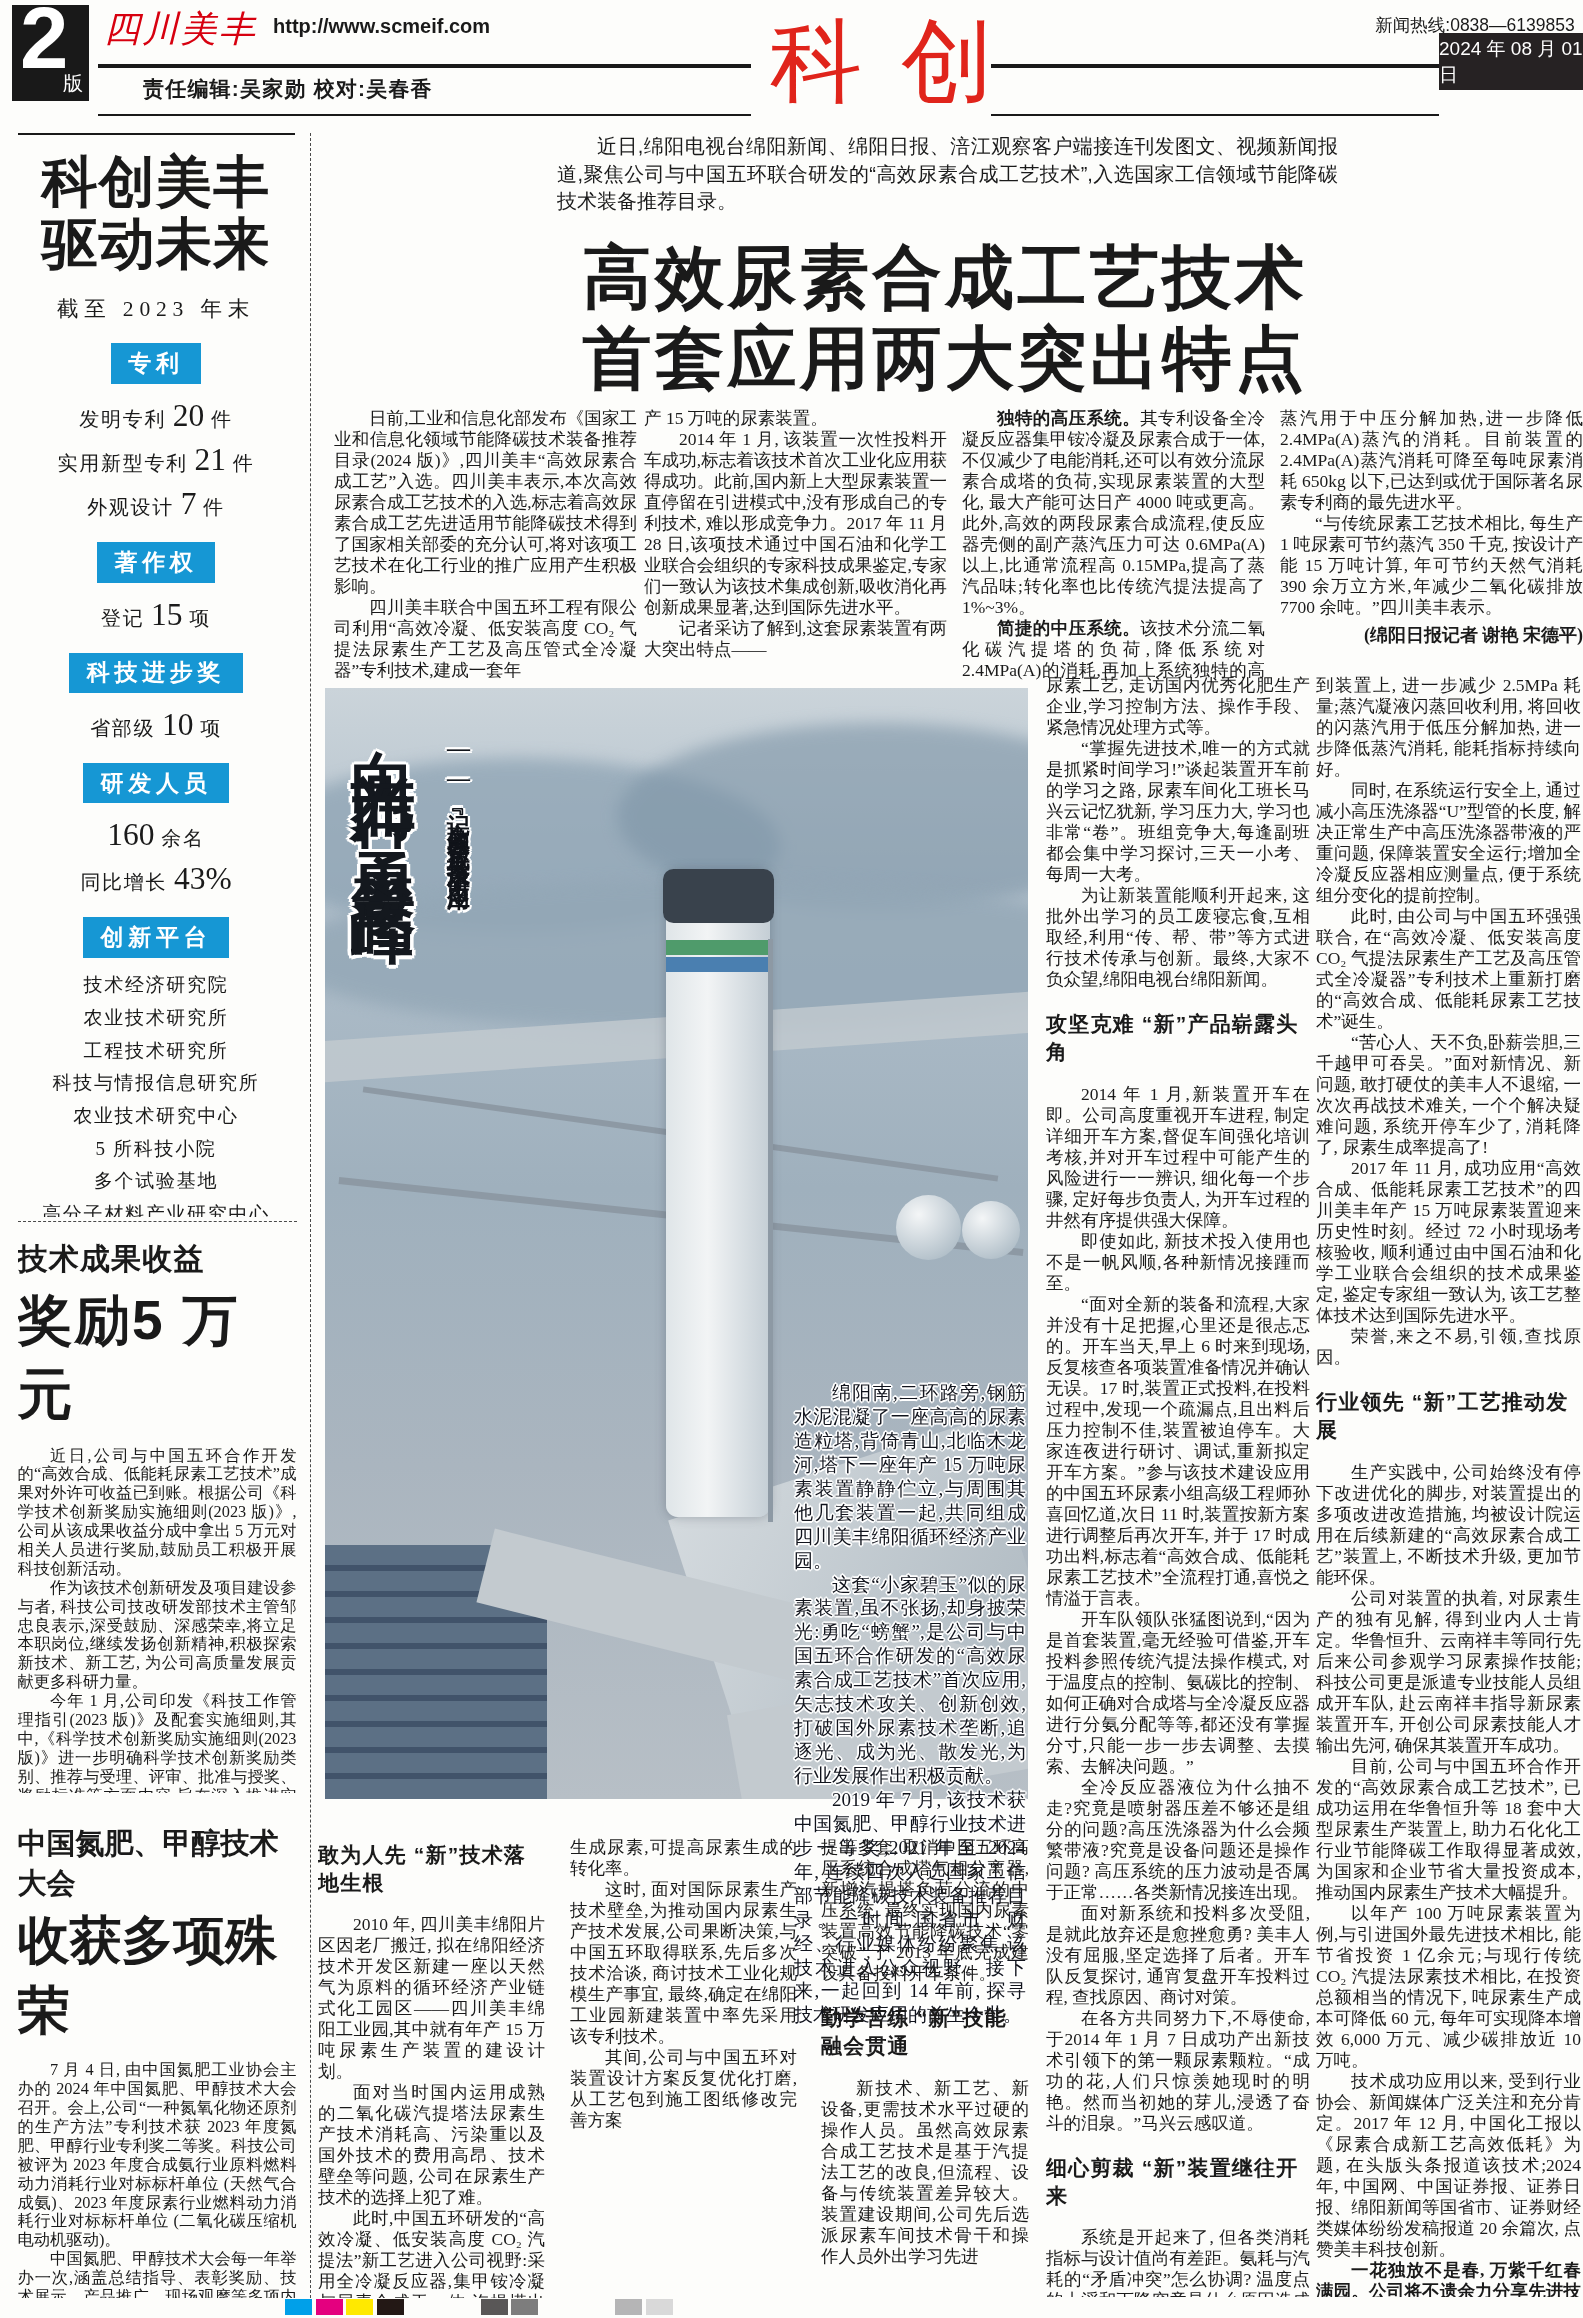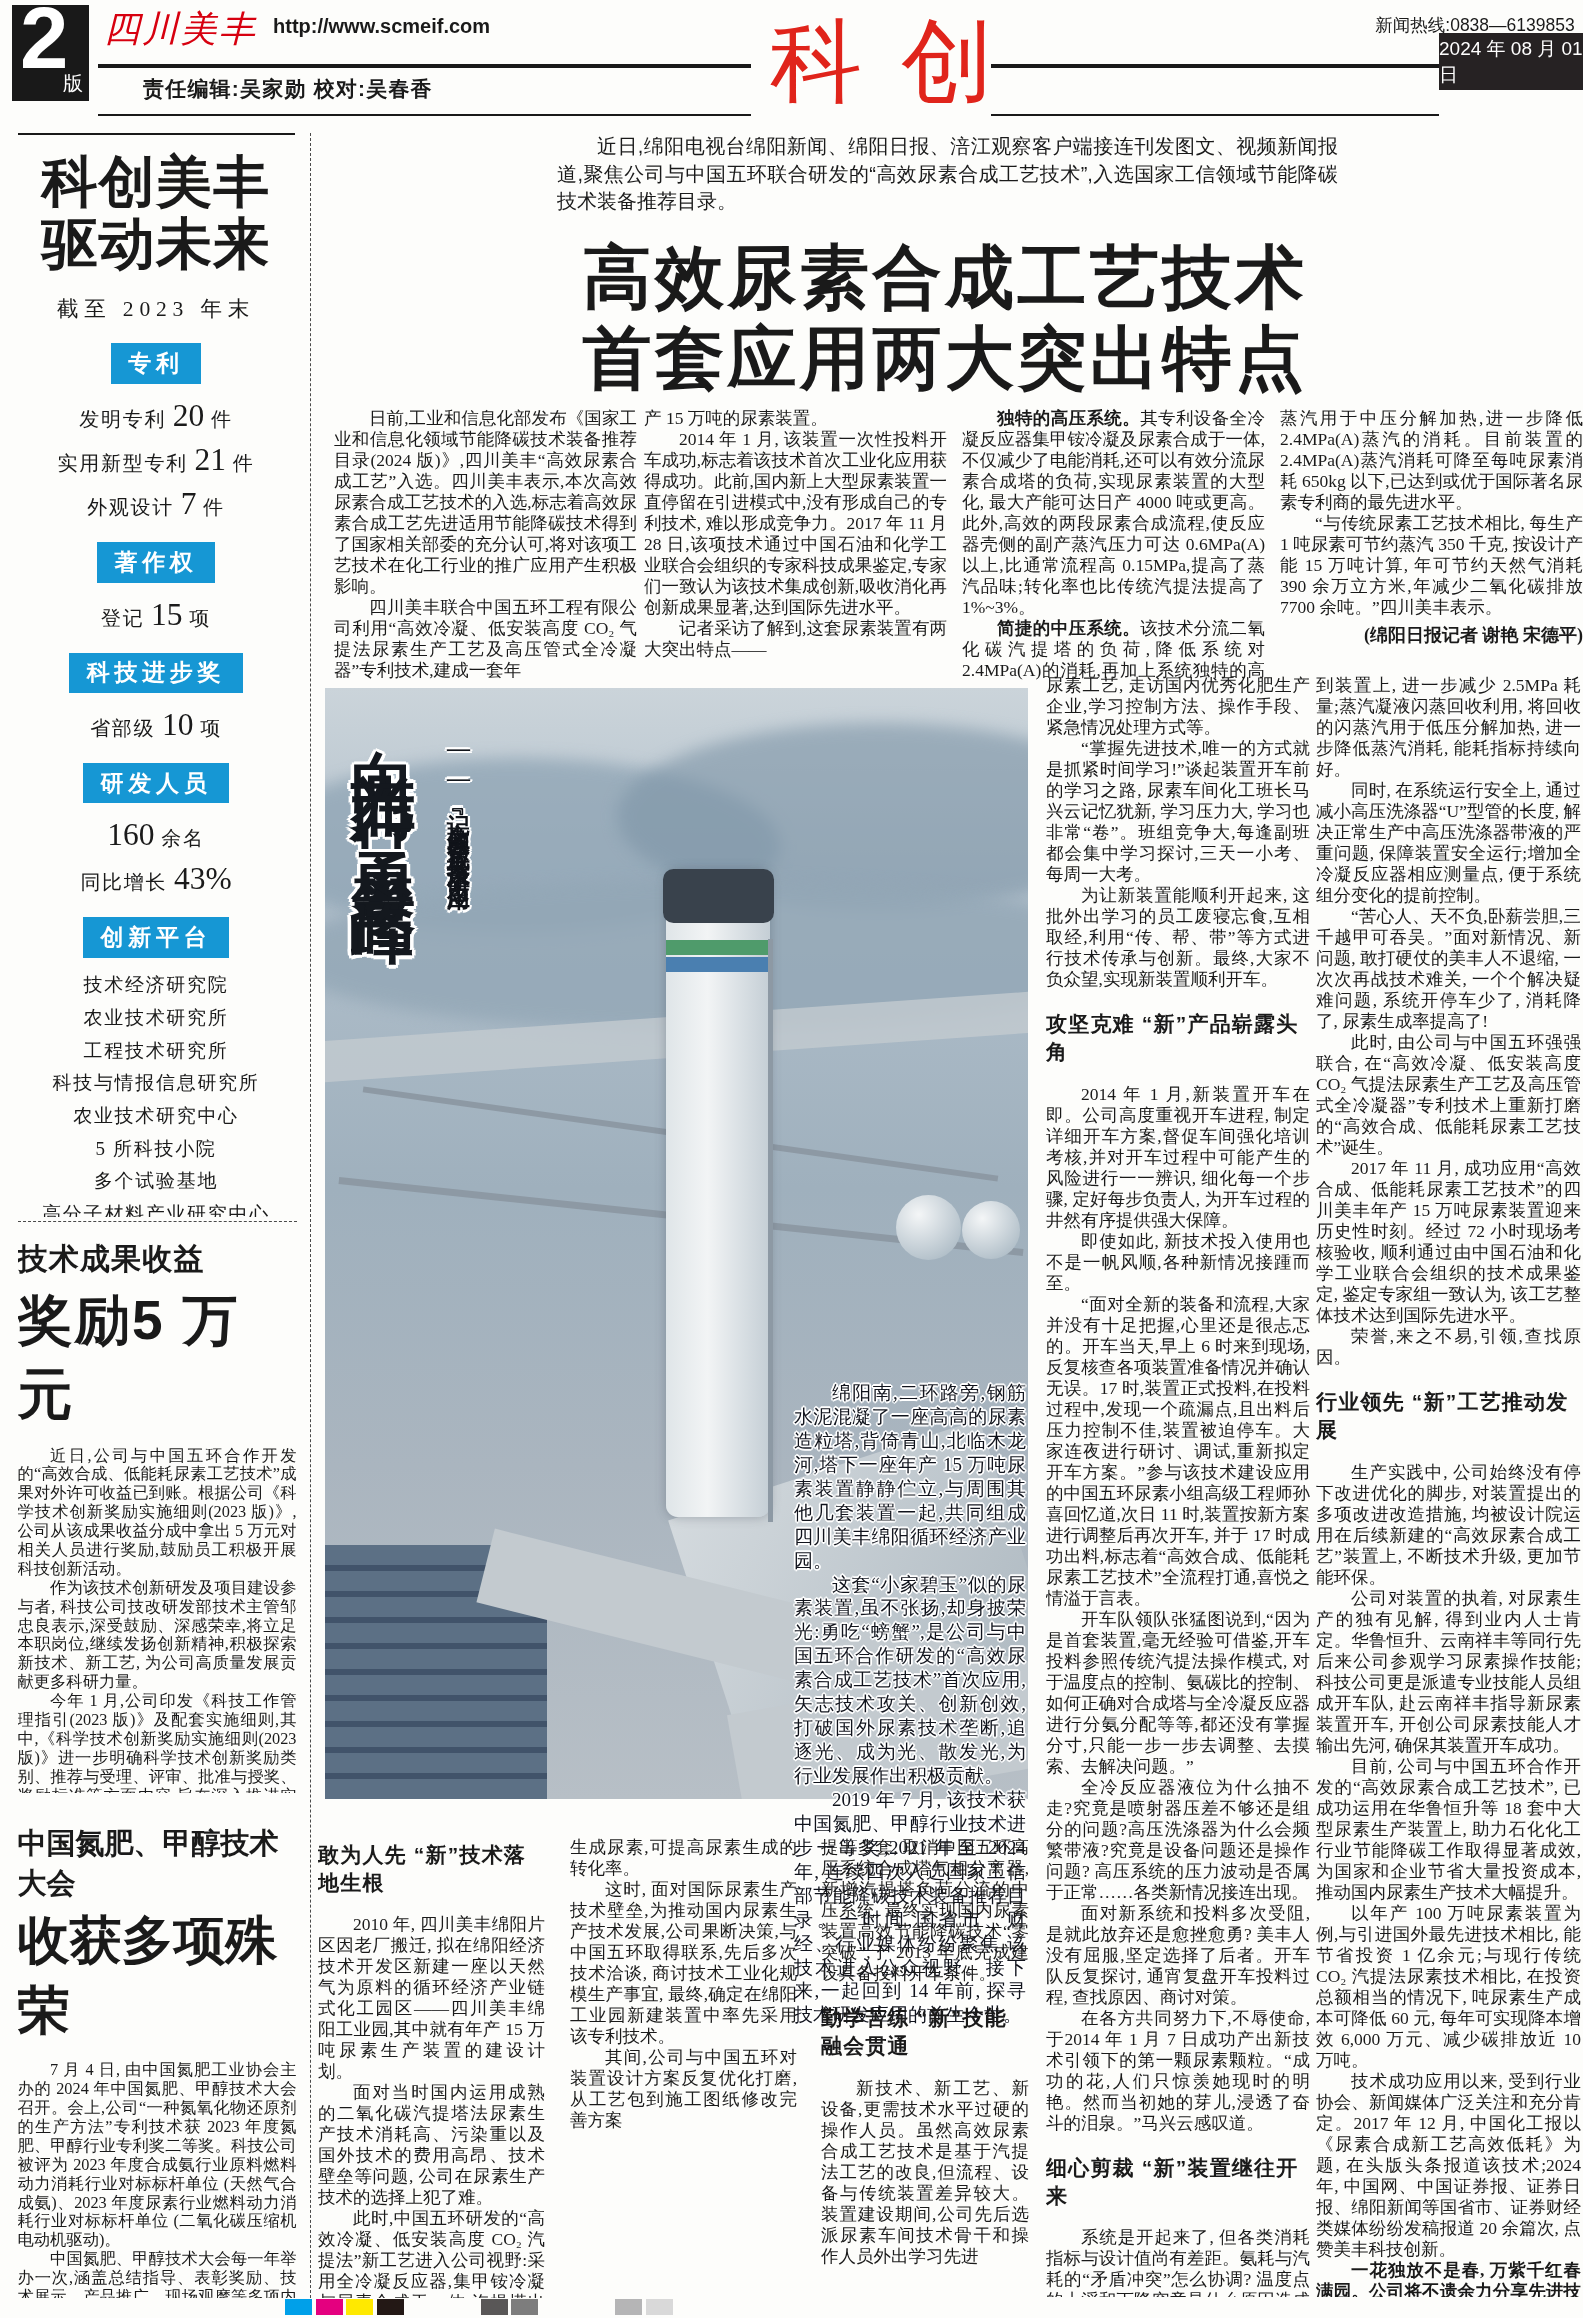--- a/index.html
+++ b/index.html
@@ -227,38 +227,38 @@
   </div>
   <div class="abs fcol" style="left:821px;top:1837px;width:208px;height:461px;">
     <p style="text-indent:0;">提出多套, 取消中国五环高压系统合成塔气相分离器, 新增汽提塔负荷分流的中压系统, 最终实现国内尿素装置高效节能降碳技术“零突破”,于 2013 年底完成建设具备投料开车条件。</p>
     <div class="feat-h">勤学苦练 “新”技能融会贯通</div>
     <p>新技术、新工艺、新设备,更需技术水平过硬的操作人员。虽然高效尿素合成工艺技术是基于汽提法工艺的改良,但流程、设备与传统装置差异较大。装置建设期间,公司先后选派尿素车间技术骨干和操作人员外出学习先进</p>
   </div>
 
   <div class="abs fcol" style="left:1046px;top:675px;width:264px;height:1622px;">
     <p style="text-indent:0;">尿素工艺, 走访国内优秀化肥生产企业,学习控制方法、操作手段、紧急情况处理方式等。</p>
     <p>“掌握先进技术,唯一的方式就是抓紧时间学习!”谈起装置开车前的学习之路, 尿素车间化工班长马兴云记忆犹新, 学习压力大, 学习也非常“卷”。班组竞争大,每逢副班都会集中学习探讨,三天一小考、每周一大考。</p>
-    <p>为让新装置能顺利开起来, 这批外出学习的员工废寝忘食,互相取经,利用“传、帮、带”等方式进行技术传承与创新。最终,大家不负众望,实现新装置顺利开车。</p>
+    <p>为让新装置能顺利开起来, 这批外出学习的员工废寝忘食,互相取经,利用“传、帮、带”等方式进行技术传承与创新。最终,大家不负众望,绵阳电视台绵阳新闻。</p>
     <div class="feat-h">攻坚克难 “新”产品崭露头角</div>
     <p>2014 年 1 月,新装置开车在即。公司高度重视开车进程, 制定详细开车方案,督促车间强化培训考核,并对开车过程中可能产生的风险进行一一辨识, 细化每一个步骤, 定好每步负责人, 为开车过程的井然有序提供强大保障。</p>
     <p>即使如此, 新技术投入使用也不是一帆风顺,各种新情况接踵而至。</p>
     <p>“面对全新的装备和流程,大家并没有十足把握,心里还是很忐忑的。开车当天,早上 6 时来到现场,反复核查各项装置准备情况并确认无误。17 时,装置正式投料,在投料过程中,发现一个疏漏点,且出料后压力控制不佳,装置被迫停车。大家连夜进行研讨、调试,重新拟定开车方案。”参与该技术建设应用的中国五环尿素小组高级工程师孙喜回忆道,次日 11 时,装置按新方案进行调整后再次开车, 并于 17 时成功出料,标志着“高效合成、低能耗尿素工艺技术”全流程打通,喜悦之情溢于言表。</p>
     <p>开车队领队张猛图说到,“因为是首套装置,毫无经验可借鉴,开车投料参照传统汽提法操作模式, 对于温度点的控制、氨碳比的控制、如何正确对合成塔与全冷凝反应器进行分氨分配等等,都还没有掌握分寸,只能一步一步去调整、去摸索、去解决问题。”</p>
     <p>全冷反应器液位为什么抽不走?究竟是喷射器压差不够还是组分的问题?高压洗涤器为什么会频繁带液?究竟是设备问题还是操作问题? 高压系统的压力波动是否属于正常……各类新情况接连出现。</p>
     <p>面对新系统和投料多次受阻,是就此放弃还是愈挫愈勇? 美丰人没有屈服,坚定选择了后者。开车队反复探讨, 通宵复盘开车投料过程, 查找原因、商讨对策。</p>
     <p>在各方共同努力下,不辱使命,于2014 年 1 月 7 日成功产出新技术引领下的第一颗尿素颗粒。“成功的花,人们只惊羡她现时的明艳。然而当初她的芽儿,浸透了奋斗的泪泉。”马兴云感叹道。</p>
     <div class="feat-h">细心剪裁 “新”装置继往开来</div>
     <p>系统是开起来了, 但各类消耗指标与设计值尚有差距。氨耗与汽耗的“矛盾冲突”怎么协调? 温度点的上浮和下降究竟是什么原因造成的? 压力高了限产、压力低了超标怎么办? 开车队与车间技术人员白天盯现场、晚上理数据, 一点一点去摸索、去调整、去优化。</p>
 
   </div>
   <div class="abs fcol" style="left:1316px;top:675px;width:265px;height:1622px;">
     <p style="text-indent:0;">到装置上, 进一步减少 2.5MPa 耗量;蒸汽凝液闪蒸回收利用, 将回收的闪蒸汽用于低压分解加热, 进一步降低蒸汽消耗, 能耗指标持续向好。</p>
     <p>同时, 在系统运行安全上, 通过减小高压洗涤器“U”型管的长度, 解决正常生产中高压洗涤器带液的严重问题, 保障装置安全运行;增加全冷凝反应器相应测量点, 便于系统组分变化的提前控制。</p>
+    <p>此时, 由公司与中国五环强强联合, 在“高效冷凝、低安装高度 CO₂ 气提法尿素生产工艺及高压管式全冷凝器”专利技术上重新打磨的“高效合成、低能耗尿素工艺技术”诞生。</p>
     <p>“苦心人、天不负,卧薪尝胆,三千越甲可吞吴。”面对新情况、新问题, 敢打硬仗的美丰人不退缩, 一次次再战技术难关, 一个个解决疑难问题, 系统开停车少了, 消耗降了, 尿素生成率提高了!</p>
-    <p>此时, 由公司与中国五环强强联合, 在“高效冷凝、低安装高度 CO₂ 气提法尿素生产工艺及高压管式全冷凝器”专利技术上重新打磨的“高效合成、低能耗尿素工艺技术”诞生。</p>
     <p>2017 年 11 月, 成功应用“高效合成、低能耗尿素工艺技术”的四川美丰年产 15 万吨尿素装置迎来历史性时刻。经过 72 小时现场考核验收, 顺利通过由中国石油和化学工业联合会组织的技术成果鉴定, 鉴定专家组一致认为, 该工艺整体技术达到国际先进水平。</p>
     <p>荣誉,来之不易,引领,查找原因。</p>
     <div class="feat-h">行业领先 “新”工艺推动发展</div>
     <p>生产实践中, 公司始终没有停下改进优化的脚步, 对装置提出的多项改进改造措施, 均被设计院运用在后续新建的“高效尿素合成工艺”装置上, 不断技术升级, 更加节能环保。</p>
     <p>公司对装置的执着, 对尿素生产的独有见解, 得到业内人士肯定。华鲁恒升、云南祥丰等同行先后来公司参观学习尿素操作技能;科技公司更是派遣专业技能人员组成开车队, 赴云南祥丰指导新尿素装置开车, 开创公司尿素技能人才输出先河, 确保其装置开车成功。</p>
     <p>目前, 公司与中国五环合作开发的“高效尿素合成工艺技术”, 已成功运用在华鲁恒升等 18 套中大型尿素生产装置上, 助力石化化工行业节能降碳工作取得显著成效, 为国家和企业节省大量投资成本, 推动国内尿素生产技术大幅提升。</p>
     <p>以年产 100 万吨尿素装置为例,与引进国外最先进技术相比, 能节省投资 1 亿余元;与现行传统 CO₂ 汽提法尿素技术相比, 在投资总额相当的情况下, 吨尿素生产成本可降低 60 元, 每年可实现降本增效 6,000 万元、减少碳排放近 10 万吨。</p>
     <p>技术成功应用以来, 受到行业协会、新闻媒体广泛关注和充分肯定。2017 年 12 月, 中国化工报以《尿素合成新工艺高效低耗》为题, 在头版头条报道该技术;2024 年, 中国网、中国证券报、证券日报、绵阳新闻等国省市、证券财经类媒体纷纷发稿报道 20 余篇次, 点赞美丰科技创新。</p>
     <p class="bold-p">一花独放不是春, 万紫千红春满园。公司将不遗余力分享先进技术成果, 积极推广先进适用节能降碳技术装备在化工行业的实践应用, 持续探索具有美丰特色的可持续发展之路, 为资源高效利用和行业绿色低碳发展, 谱写新时代美丰人“向光而行”的精彩篇章。</p>
 

